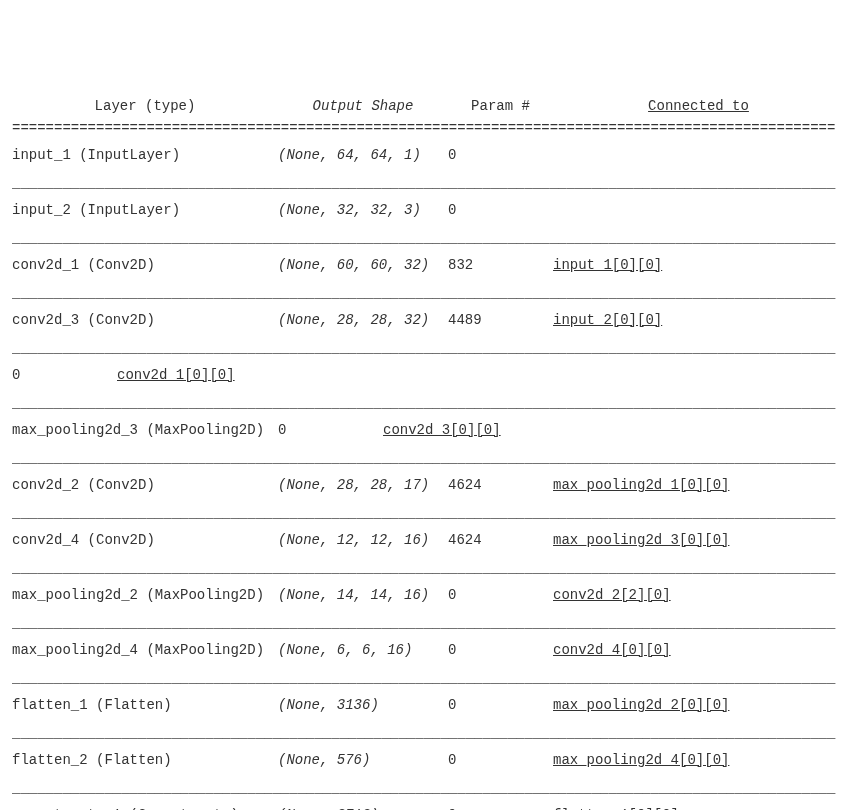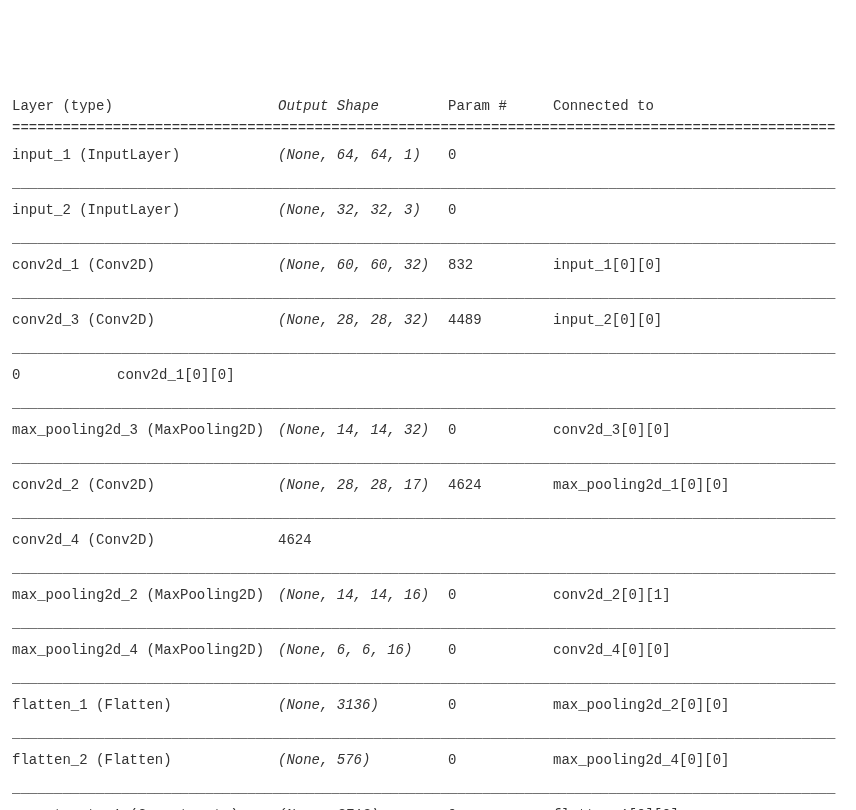--- a/index.html
+++ b/index.html
@@ -19,37 +19,39 @@
     position: relative;
   }
   .row {
     display: flex;
     padding-top: 10px;
     padding-bottom: 10px;
   }
   .header-row {
     padding-top: 0;
     padding-bottom: 4px;
+    text-align: center;
   }
   .col-layer {
     width: 266px;
     white-space: normal;
   }
   .col-output {
     width: 170px;
     white-space: normal;
     font-style: italic;
   }
   .col-param {
     width: 105px;
     white-space: normal;
   }
   .col-connected {
     flex: 1;
     white-space: normal;
+    text-decoration: underline;
   }
   .hr-line {
     font-family: "Courier New", monospace;
     letter-spacing: 0;
     white-space: nowrap;
     overflow: hidden;
     line-height: 1;
     height: 14px;
   }
   .conn-list div {
@@ -60,26 +62,28 @@
 <body>
 
 
 
 <div id="container"><div class="row header-row"><div class="col-layer">Layer (type)</div><div class="col-output">Output Shape</div><div class="col-param">Param #</div><div class="col-connected">Connected to</div></div><div class="hr-line">==================================================================================================</div><div class="row"><div class="col-layer">input_1 (InputLayer)</div><div class="col-output">(None, 64, 64, 1)</div><div class="col-param">0</div><div class="col-connected conn-list"></div></div><div class="hr-line">__________________________________________________________________________________________________</div><div class="row"><div class="col-layer">input_2 (InputLayer)</div><div class="col-output">(None, 32, 32, 3)</div><div class="col-param">0</div><div class="col-connected conn-list"></div></div><div class="hr-line">__________________________________________________________________________________________________</div><div class="row"><div class="col-layer">conv2d_1 (Conv2D)</div><div class="col-output">(None, 60, 60, 32)</div><div class="col-param">832</div><div class="col-connected conn-list">
         <div>input_1[0][0]</div>
       </div></div><div class="hr-line">__________________________________________________________________________________________________</div><div class="row"><div class="col-layer">conv2d_3 (Conv2D)</div><div class="col-output">(None, 28, 28, 32)</div><div class="col-param">4489</div><div class="col-connected conn-list">
         <div>input_2[0][0]</div>
       </div></div><div class="hr-line">__________________________________________________________________________________________________</div><div class="row"><div class="col-param">0</div><div class="col-connected conn-list">
         <div>conv2d_1[0][0]</div>
-      </div></div><div class="hr-line">__________________________________________________________________________________________________</div><div class="row"><div class="col-layer">max_pooling2d_3 (MaxPooling2D)</div><div class="col-output">(None, 14, 14, 32)</div><div class="col-param">0</div><div class="col-connected conn-list">
+      </div></div><div class="hr-line">__________________________________________________________________________________________________</div><div class="row"><div class="col-layer">max_pooling2d_3 (MaxPooling2D)</div><div class="col-param">0</div><div class="col-connected conn-list">
         <div>conv2d_3[0][0]</div>
       </div></div><div class="hr-line">__________________________________________________________________________________________________</div><div class="row"><div class="col-layer">conv2d_2 (Conv2D)</div><div class="col-output">(None, 28, 28, 17)</div><div class="col-param">4624</div><div class="col-connected conn-list">
         <div>max_pooling2d_1[0][0]</div>
-      </div></div><div class="hr-line">__________________________________________________________________________________________________</div><div class="row"><div class="col-layer">conv2d_4 (Conv2D)</div><div class="col-param">4624</div></div><div class="hr-line">__________________________________________________________________________________________________</div><div class="row"><div class="col-layer">max_pooling2d_2 (MaxPooling2D)</div><div class="col-output">(None, 14, 14, 16)</div><div class="col-param">0</div><div class="col-connected conn-list">
-        <div>conv2d_2[0][1]</div>
+      </div></div><div class="hr-line">__________________________________________________________________________________________________</div><div class="row"><div class="col-layer">conv2d_4 (Conv2D)</div><div class="col-output">(None, 12, 12, 16)</div><div class="col-param">4624</div><div class="col-connected conn-list">
+        <div>max_pooling2d_3[0][0]</div>
+      </div></div><div class="hr-line">__________________________________________________________________________________________________</div><div class="row"><div class="col-layer">max_pooling2d_2 (MaxPooling2D)</div><div class="col-output">(None, 14, 14, 16)</div><div class="col-param">0</div><div class="col-connected conn-list">
+        <div>conv2d_2[2][0]</div>
       </div></div><div class="hr-line">__________________________________________________________________________________________________</div><div class="row"><div class="col-layer">max_pooling2d_4 (MaxPooling2D)</div><div class="col-output">(None, 6, 6, 16)</div><div class="col-param">0</div><div class="col-connected conn-list">
         <div>conv2d_4[0][0]</div>
       </div></div><div class="hr-line">__________________________________________________________________________________________________</div><div class="row"><div class="col-layer">flatten_1 (Flatten)</div><div class="col-output">(None, 3136)</div><div class="col-param">0</div><div class="col-connected conn-list">
         <div>max_pooling2d_2[0][0]</div>
       </div></div><div class="hr-line">__________________________________________________________________________________________________</div><div class="row"><div class="col-layer">flatten_2 (Flatten)</div><div class="col-output">(None, 576)</div><div class="col-param">0</div><div class="col-connected conn-list">
         <div>max_pooling2d_4[0][0]</div>
       </div></div><div class="hr-line">__________________________________________________________________________________________________</div><div class="row"><div class="col-layer">concatenate_1 (Concatenate)</div><div class="col-output">(None, 3712)</div><div class="col-param">0</div><div class="col-connected conn-list">
         <div>flatten_1[0][0]</div>
       </div></div></div>
 

